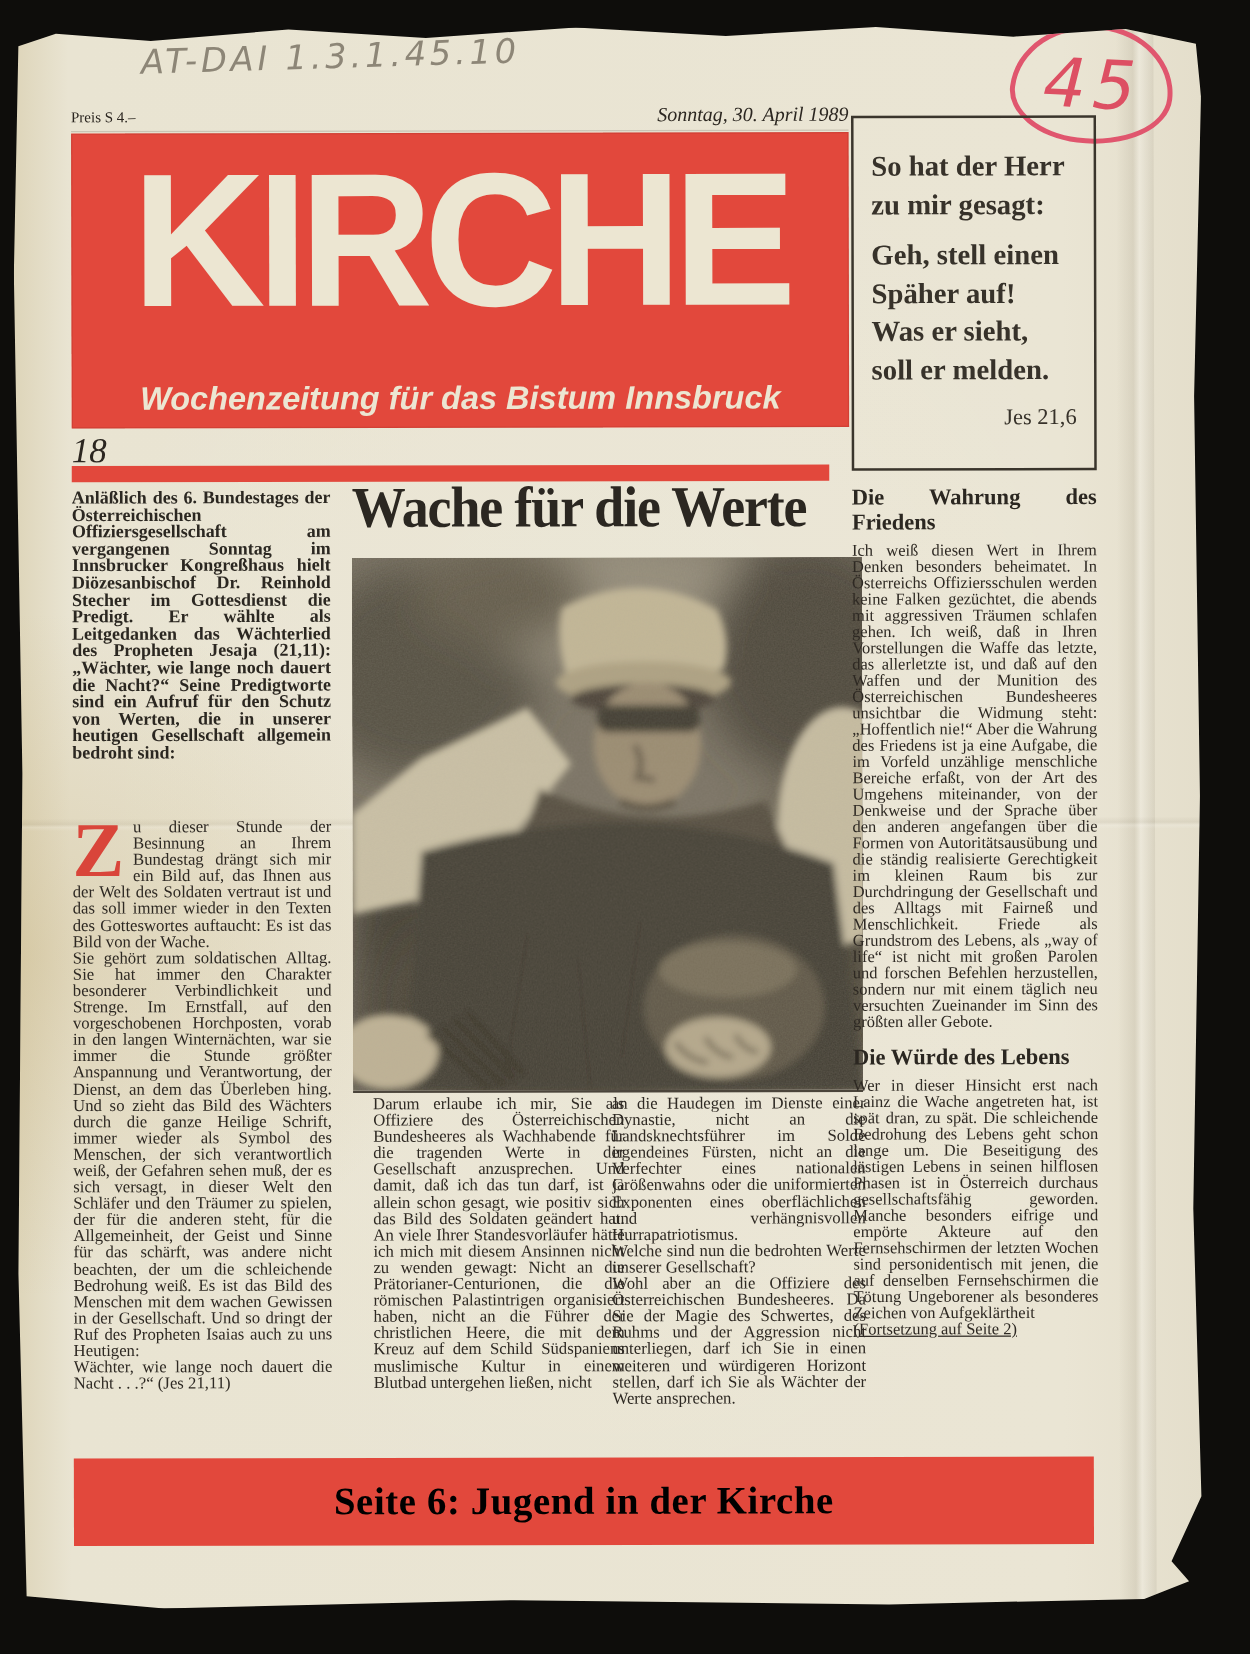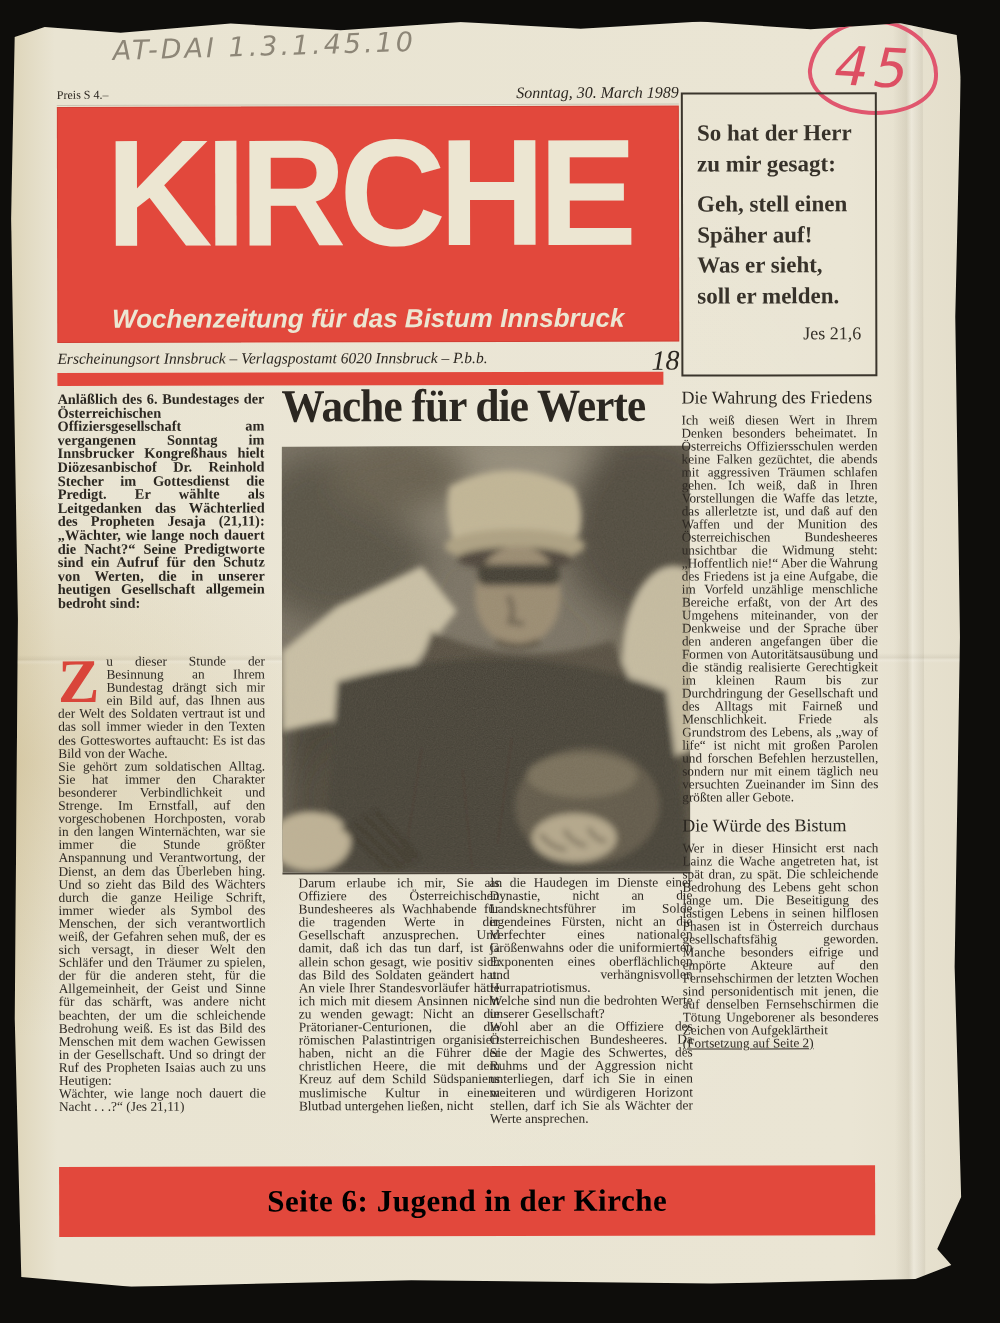--- a/index.html
+++ b/index.html
@@ -68,21 +68,21 @@
   .bodycol{position:absolute;text-align:justify;font-size:13.4px;line-height:13.1px;
          color:#2e2923;overflow:hidden;}
   .bodycol p{margin:0;}
   .col1{left:48px;top:636px;width:207px;height:520px;}
   .col2{left:288px;top:858px;width:201px;height:292px;}
   .col3{left:479px;top:858px;width:203px;height:292px;}
   .colR{left:672px;top:370px;width:196px;height:800px;font-size:13.2px;line-height:13px;}
 
   .dropcap{float:left;font-weight:bold;font-size:62px;line-height:50px;color:#d9453a;
          margin:1px 7px 0 0;}
-  .sec-title{font-weight:normal;font-size:18px;line-height:20px;margin:0 0 6px 0;color:#2b2721;}
+  .sec-title{font-weight:bold;font-size:18px;line-height:20px;margin:0 0 6px 0;color:#2b2721;}
   .sec-title.second{margin-top:12px;}
   .continuation{text-align:left;margin-top:5px;text-decoration:underline;}
 
   .photo{position:absolute;left:272px;top:428px;width:408px;height:426px;overflow:hidden;
          border-bottom:2px solid #4a443a;}
   .photo svg{display:block;width:100%;height:100%;}
 
   .banner-bottom{position:absolute;left:48px;top:1148px;width:816px;height:70px;background:#e2483c;
          display:flex;align-items:center;justify-content:center;}
   .banner-bottom span{font-weight:bold;font-size:31px;color:#000000;letter-spacing:0.5px;}
@@ -96,30 +96,29 @@
     <div class="crease-v"></div>
     <div class="crease-h"></div>
 
     <div class="annot-hand">AT-DAI 1.3.1.45.10</div>
     <div class="annot-circle">
       <span>45</span>
     </div>
 
     <div class="topline">
       <span class="price">Preis S 4.–</span>
-      <span class="date">Sonntag, 30. March 1989</span>
+      <span class="date">Sonntag, 30. April 1989</span>
     </div>
 
     <div class="masthead">
       <div class="logo">KIRCHE</div>
       <div class="subtitle">Wochenzeitung für das Bistum Innsbruck</div>
     </div>
 
     <div class="imprintline">
-      <span class="imprint">Erscheinungsort Innsbruck – Verlagspostamt 6020 Innsbruck – P.b.b.</span>
       <span class="issue">18</span>
     </div>
     <div class="redrule"></div>
 
     <div class="versebox">
       <div class="verse-line">So hat der Herr</div>
       <div class="verse-line">zu mir gesagt:</div>
       <div class="verse-line verse-gap">Geh, stell einen</div>
       <div class="verse-line">Späher auf!</div>
       <div class="verse-line">Was er sieht,</div>
@@ -196,21 +195,21 @@
 
     <div class="bodycol col3">
       <p>an die Haudegen im Dienste einer Dynastie, nicht an die Landsknechtsführer im Solde irgendeines Fürsten, nicht an die Verfechter eines nationalen Größenwahns oder die uniformierten Exponenten eines oberflächlichen und verhängnisvollen Hurrapatriotismus.</p>
       <p>Welche sind nun die bedrohten Werte unserer Gesellschaft?</p>
       <p>Wohl aber an die Offiziere des Österreichischen Bundesheeres. Da Sie der Magie des Schwertes, des Ruhms und der Aggression nicht unterliegen, darf ich Sie in einen weiteren und würdigeren Horizont stellen, darf ich Sie als Wächter der Werte ansprechen.</p>
     </div>
 
     <div class="bodycol colR">
       <h2 class="sec-title">Die Wahrung des Friedens</h2>
       <p>Ich weiß diesen Wert in Ihrem Denken besonders beheimatet. In Österreichs Offiziersschulen werden keine Falken gezüchtet, die abends mit aggressiven Träumen schlafen gehen. Ich weiß, daß in Ihren Vorstellungen die Waffe das letzte, das allerletzte ist, und daß auf den Waffen und der Munition des Österreichischen Bundesheeres unsichtbar die Widmung steht: „Hoffentlich nie!“ Aber die Wahrung des Friedens ist ja eine Aufgabe, die im Vorfeld unzählige menschliche Bereiche erfaßt, von der Art des Umgehens miteinander, von der Denkweise und der Sprache über den anderen angefangen über die Formen von Autoritätsausübung und die ständig realisierte Gerechtigkeit im kleinen Raum bis zur Durchdringung der Gesellschaft und des Alltags mit Fairneß und Menschlichkeit. Friede als Grundstrom des Lebens, als „way of life“ ist nicht mit großen Parolen und forschen Befehlen herzustellen, sondern nur mit einem täglich neu versuchten Zueinander im Sinn des größten aller Gebote.</p>
-      <h2 class="sec-title second">Die Würde des Bistum</h2>
+      <h2 class="sec-title second">Die Würde des Lebens</h2>
       <p>Wer in dieser Hinsicht erst nach Lainz die Wache angetreten hat, ist spät dran, zu spät. Die schleichende Bedrohung des Lebens geht schon lange um. Die Beseitigung des lästigen Lebens in seinen hilflosen Phasen ist in Österreich durchaus gesellschaftsfähig geworden. Manche besonders eifrige und empörte Akteure auf den Fernsehschirmen der letzten Wochen sind personidentisch mit jenen, die auf denselben Fernsehschirmen die Tötung Ungeborener als besonderes Zeichen von Aufgeklärtheit</p>
       <p class="continuation">(Fortsetzung auf Seite 2)</p>
     </div>
 
     <div class="banner-bottom">
       <span>Seite 6: Jugend in der Kirche</span>
     </div>
 
   </div>
 </div>

